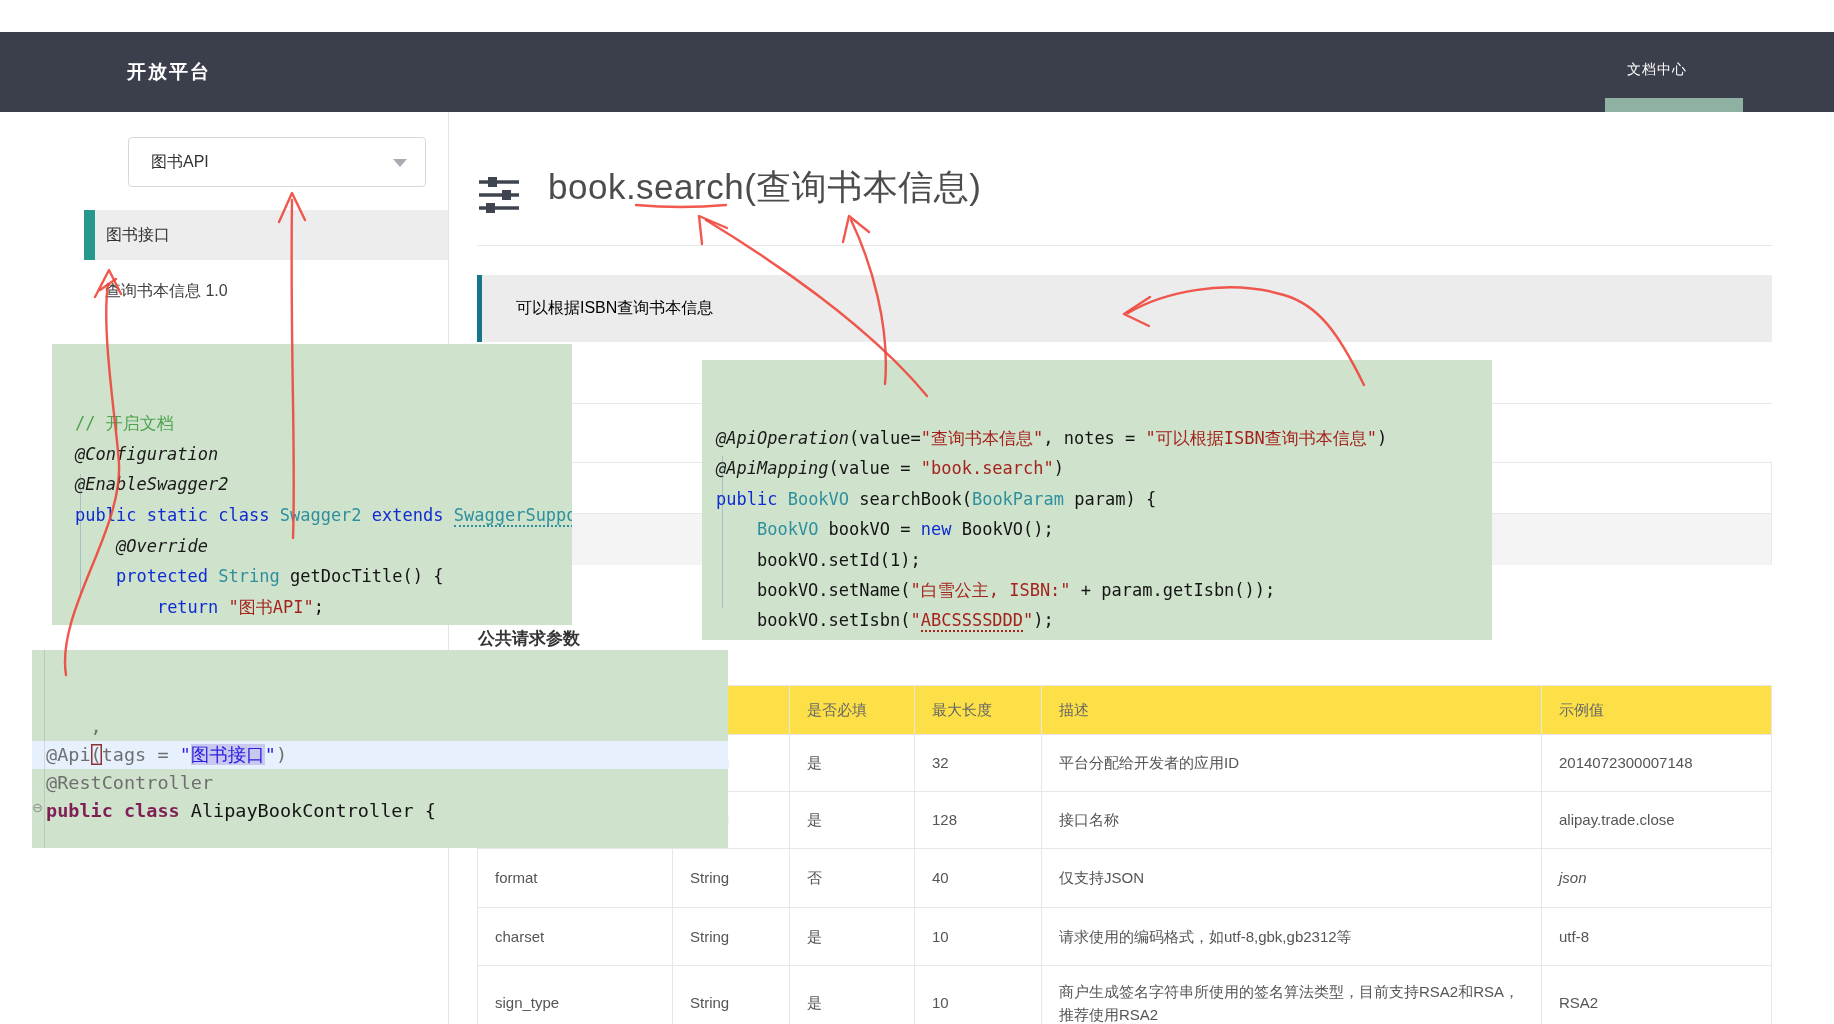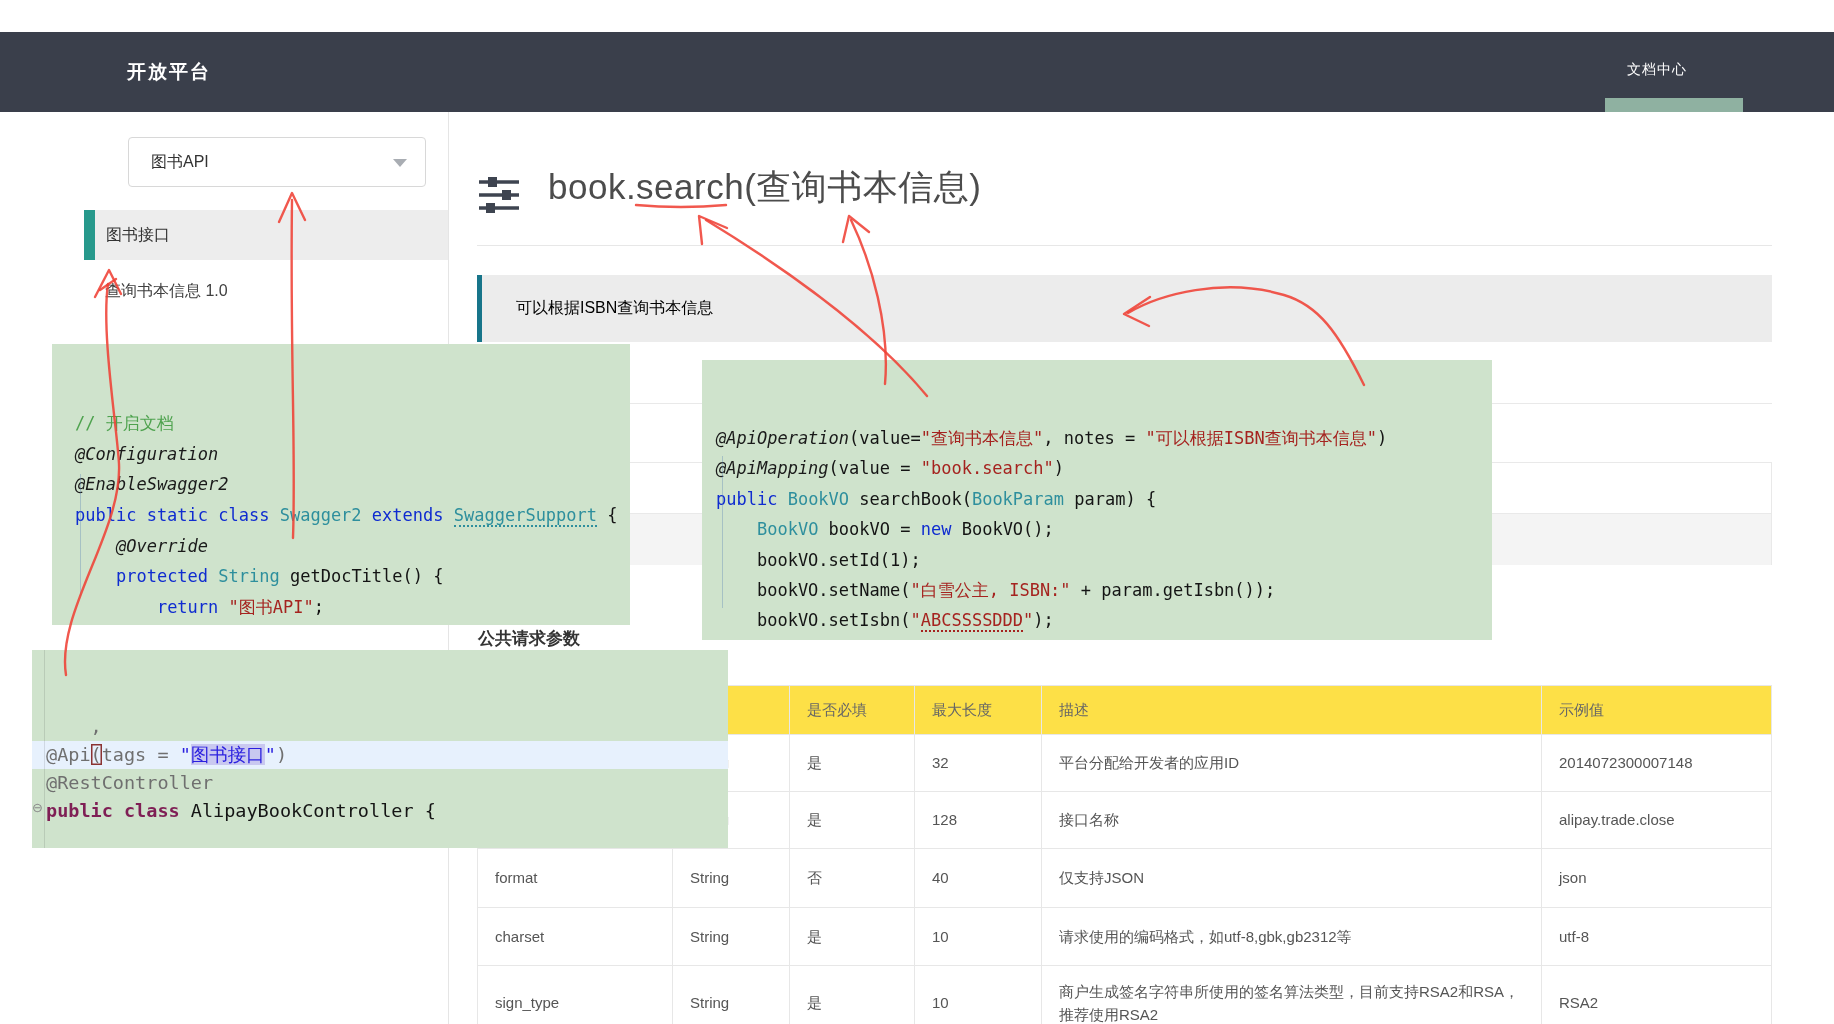--- a/index.html
+++ b/index.html
@@ -49,21 +49,21 @@
   .trow:first-child{border-top:none;}
   .thead{background:#fde047;}
   .tcell{box-sizing:border-box;padding:0 17px;display:flex;align-items:center;font-size:15px;
          color:#555;border-right:1px solid #e7e7e7;line-height:1.55;}
   .tcell:last-child{border-right:none;}
   .thead .tcell{color:#666;}
 
   
   .code{position:absolute;background:#cfe3cc;font-family:"DejaVu Sans Mono",monospace;color:#141414;
         z-index:5;white-space:pre;overflow:hidden;box-sizing:border-box;}
-  .code-a{left:52px;top:312px;width:578px;height:281px;font-size:17px;padding:4px 0 0 23px;}
+  .code-a{left:52px;top:312px;width:520px;height:281px;font-size:17px;padding:4px 0 0 23px;}
   .code-a .cl{height:30.7px;line-height:30.7px;}
   .code-b{left:702px;top:328px;width:790px;height:280px;font-size:17px;padding:3px 0 0 14px;}
   .code-b .cl{height:30.4px;line-height:30.4px;}
   .code-c{left:32px;top:618px;width:696px;height:198px;font-size:18.5px;padding:0 0 0 14px;}
   .code-c .cl{height:28px;line-height:28px;}
   .code-c .cl:first-child{margin-top:-14px;}
   .code-c::before{content:"";position:absolute;left:12px;top:0;bottom:0;width:1px;background:rgba(0,0,0,0.10);}
   .fold-icon{position:absolute;left:0px;top:150px;font-size:13px;color:#8a8a8a;z-index:6;
         font-family:"DejaVu Sans",sans-serif;}
   .g1{position:absolute;width:1px;background:rgba(90,130,180,0.35);}
@@ -163,21 +163,21 @@
         <div class="tcell" style="width: 127px;">128</div>
         <div class="tcell" style="width: 500px;">接口名称</div>
         <div class="tcell" style="width: 229px;">alipay.trade.close</div>
       </div>
       <div class="trow" style="height: 58px;">
         <div class="tcell" style="width: 195px;">format</div>
         <div class="tcell" style="width: 117px;">String</div>
         <div class="tcell" style="width: 125px;">否</div>
         <div class="tcell" style="width: 127px;">40</div>
         <div class="tcell" style="width: 500px;">仅支持JSON</div>
-        <div class="tcell" style="width: 229px;">json</div>
+        <div class="tcell" style="width: 229px; font-style: italic;">json</div>
       </div>
       <div class="trow" style="height: 57px;">
         <div class="tcell" style="width: 195px;">charset</div>
         <div class="tcell" style="width: 117px;">String</div>
         <div class="tcell" style="width: 125px;">是</div>
         <div class="tcell" style="width: 127px;">10</div>
         <div class="tcell" style="width: 500px;">请求使用的编码格式，如utf-8,gbk,gb2312等</div>
         <div class="tcell" style="width: 229px;">utf-8</div>
       </div>
       <div class="trow" style="height: 74px;">

